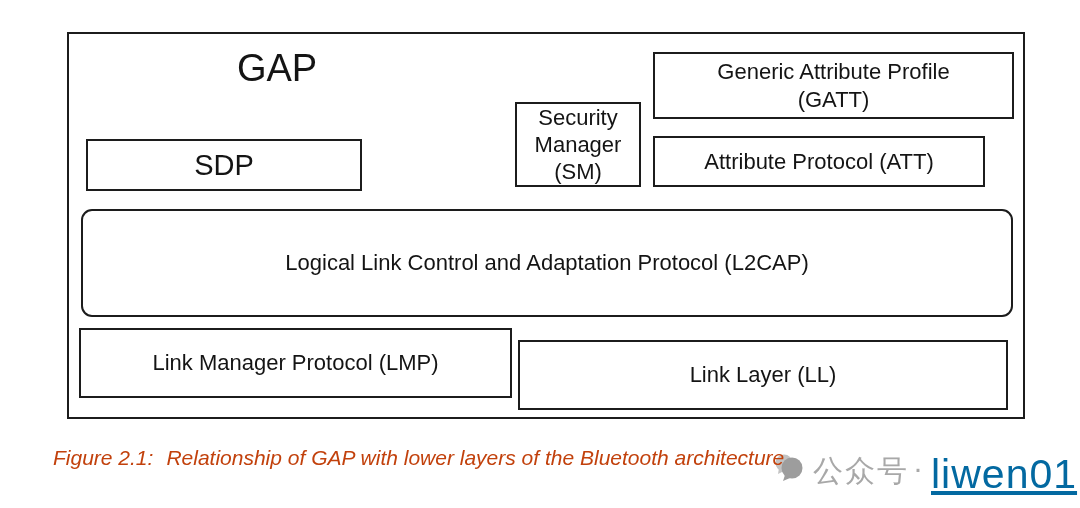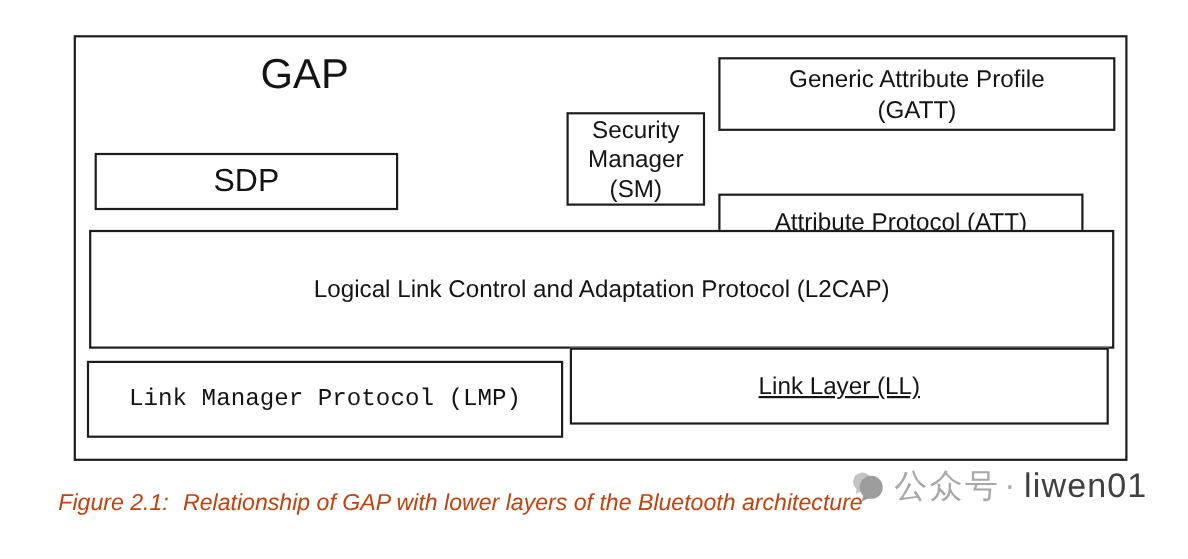--- a/index.html
+++ b/index.html
@@ -45,63 +45,64 @@
     top: 52px;
     width: 200px;
     text-align: center;
     font-size: 38px;
     line-height: 32px;
     color: #141414;
   }
   .sdp-box   { left: 86px;  top: 139px; width: 276px; height: 52px; font-size: 29px; }
   .sm-box    { left: 515px; top: 102px; width: 126px; height: 85px; flex-direction: column; font-size: 22px; line-height: 27px; }
   .gatt-box  { left: 653px; top: 52px;  width: 361px; height: 67px; flex-direction: column; font-size: 22px; line-height: 28px; }
-  .att-box   { left: 653px; top: 136px; width: 332px; height: 51px; margin-top: 40px; }
-  .l2cap-box { left: 81px;  top: 209px; width: 932px; height: 108px; }
-  .lmp-box   { left: 79px;  top: 328px; width: 433px; height: 70px; font-family: Liberation Mono, monospace; }
-  .ll-box    { left: 518px; top: 316px; width: 490px; height: 70px; text-decoration: underline; }
+  .att-box   { left: 653px; top: 136px; width: 332px; height: 51px; }
+  .l2cap-box { left: 81px;  top: 209px; width: 932px; height: 108px; border-radius: 11px; }
+  .lmp-box   { left: 79px;  top: 328px; width: 433px; height: 70px; }
+  .ll-box    { left: 518px; top: 340px; width: 490px; height: 70px; }
 
   .caption {
     position: absolute;
     left: 53px;
     top: 446px;
     font-size: 21px;
     font-style: italic;
     color: #c2410c;
     white-space: nowrap;
     z-index: 2;
   }
   .caption .caption-text { margin-left: 13px; }
 
   .watermark {
     position: absolute;
     left: 773px;
-    top: 423px;
+    top: 451px;
     height: 38px;
     display: flex;
-    align-items: center;
+    align-items: flex-start;
     z-index: 1;
     white-space: nowrap;
   }
   .watermark .wm-logo { width: 32px; height: 32px; flex: 0 0 auto; }
   .watermark .wm-text {
     font-size: 30px;
     color: #a8a8a8;
     margin-left: 8px;
     letter-spacing: 2px;
   }
   .watermark .wm-sep {
     font-size: 30px;
     color: #a8a8a8;
     margin: 0 8px 0 4px;
   }
   .watermark .wm-handle {
-    font-size: 31px;
-    color: #404040;
+    font-size: 41px;
+    color: #0369a1;
     letter-spacing: 1px;
+    text-decoration: underline;
   }
 </style>
 </head>
 <body>
 
 <div class="page">
 
   <div class="outer-box"></div>
 
   <div class="gap-label">GAP</div>

